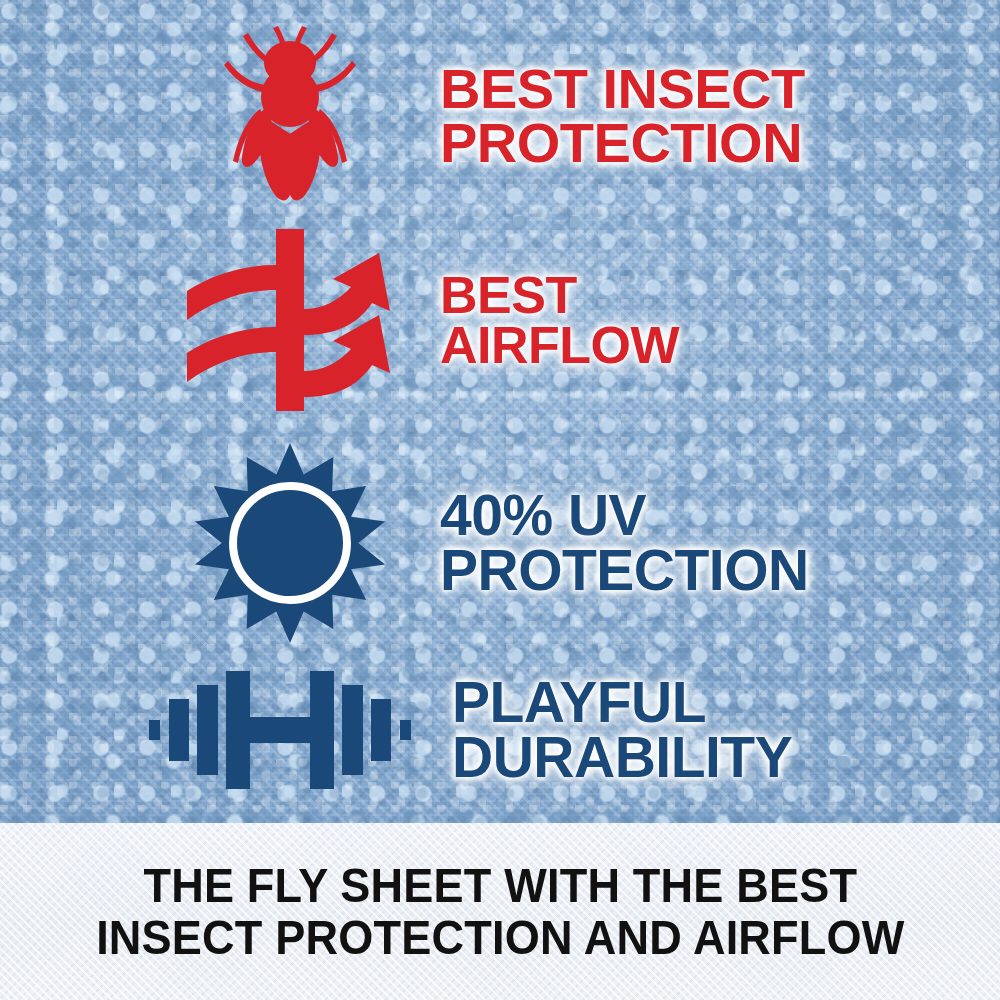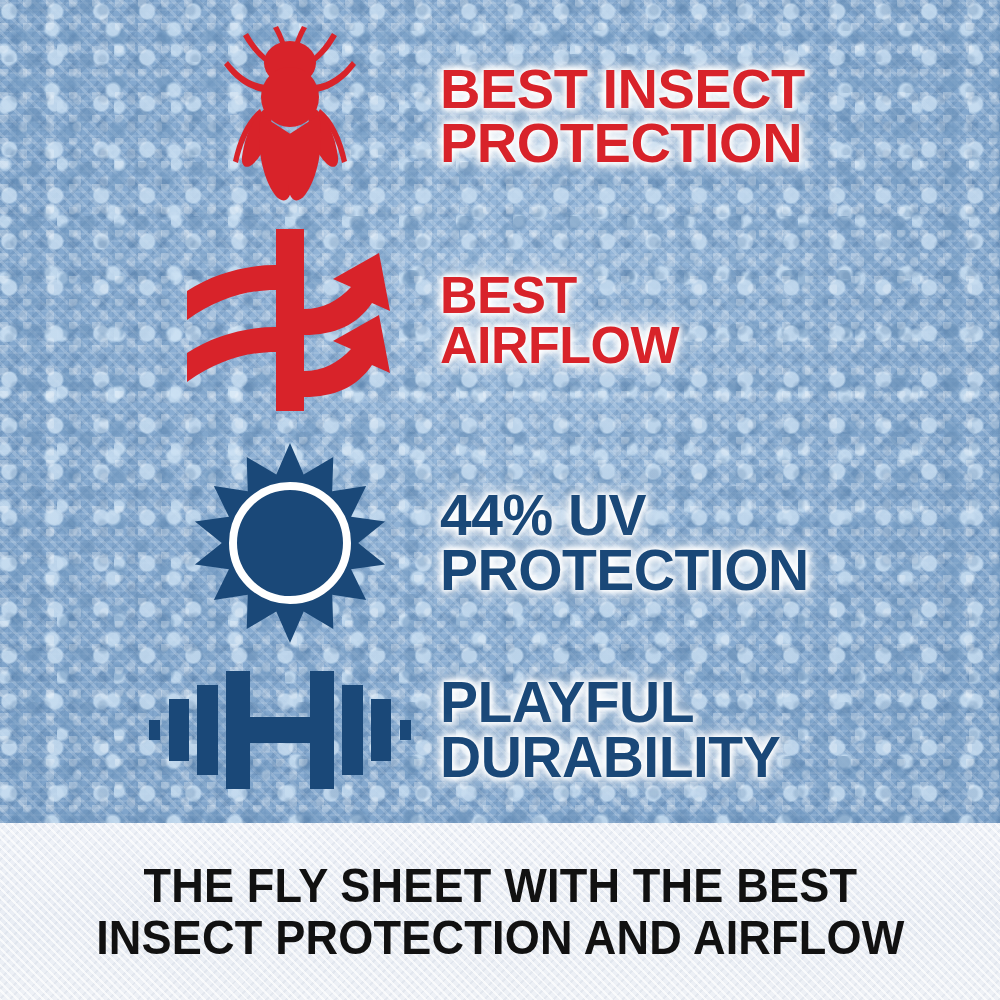--- a/index.html
+++ b/index.html
@@ -104,21 +104,21 @@
   #row-dura     { left: 120px; top: 650px; width: 860px; height: 160px; }
 
   #row-insect  .icon-cell { width: 300px; height: 196px; }
   #row-airflow .icon-cell { width: 300px; height: 196px; }
   #row-uv      .icon-cell { width: 300px; height: 206px; }
   #row-dura    .icon-cell { width: 320px; height: 160px; }
 
   #row-insect  .headline { font-size: 56px; }
   #row-airflow .headline { font-size: 52px; }
   #row-uv      .headline { font-size: 57px; }
-  #row-dura    .headline { font-size: 57px; }
+  #row-dura    .headline { font-size: 57px; margin-left: 12px; }
 
   
   #caption-band {
     position: absolute;
     left: 0;
     top: 823px;
     width: 1000px;
     height: 177px;
     background-color: #eef2f7;
     background-image:
@@ -212,21 +212,21 @@
   <div class="row" id="row-uv">
     <div class="icon-cell">
       <svg width="200" height="200" viewBox="0 0 200 200">
         <g fill="#1a4878">
           <polygon points="100,0 113.7,31.5 143.3,13.9 142.2,48.2 176.1,42.9 161.1,73.8 195.1,78.6 168.2,100 195.1,121.4 161.1,126.2 176.1,157.1 142.2,151.8 143.3,186.1 113.7,168.5 100,200 86.3,168.5 56.7,186.1 57.8,151.8 23.9,157.1 38.9,126.2 4.9,121.4 31.8,100 4.9,78.6 38.9,73.8 23.9,42.9 57.8,48.2 56.7,13.9 86.3,31.5"></polygon>
         </g>
         <circle cx="100" cy="100" r="57" fill="none" stroke="#ffffff" stroke-width="8"></circle>
       </svg>
     </div>
     <div class="text-cell">
-      <p class="headline navy">44% UV
+      <p class="headline navy">40% UV
 PROTECTION</p>
     </div>
   </div>
 
   <div class="row" id="row-dura">
     <div class="icon-cell">
       <svg width="262" height="124" viewBox="0 0 262 124">
         <g fill="#1a4878">
 
           <rect x="0" y="52" width="11" height="20"></rect>

